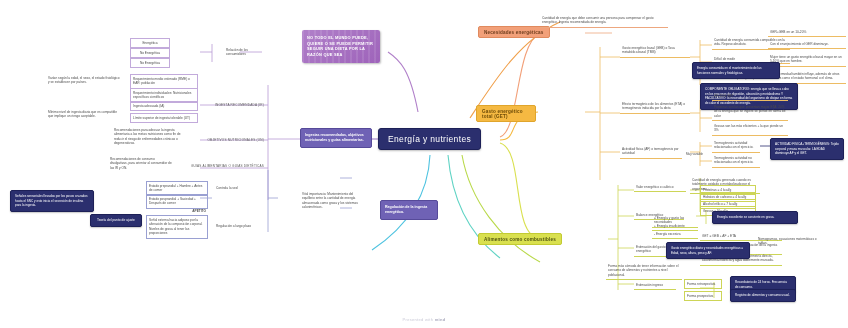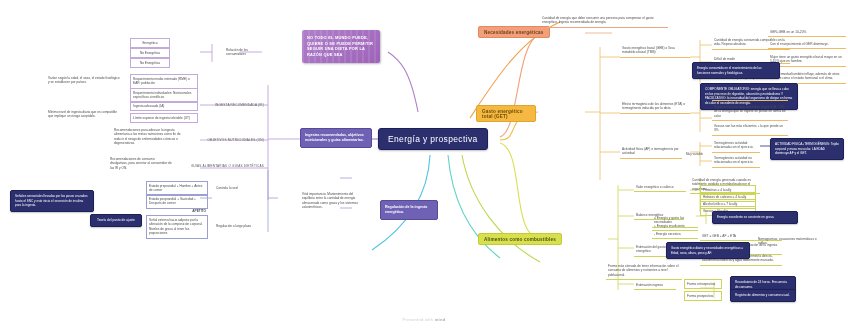--- a/index.html
+++ b/index.html
@@ -122,21 +122,21 @@
     <line x1="212" y1="44" x2="212" y2="62" stroke="#b79bd4" stroke-width=".8"></line>
     <line x1="240" y1="52" x2="262" y2="52" stroke="#b79bd4" stroke-width=".8"></line>
 
     <line x1="200" y1="198" x2="212" y2="198" stroke="#9aa0d2" stroke-width=".8"></line>
     <line x1="268" y1="170" x2="268" y2="232" stroke="#9aa0d2" stroke-width=".8"></line>
     <line x1="268" y1="198" x2="278" y2="198" stroke="#9aa0d2" stroke-width=".8"></line>
     <line x1="340" y1="178" x2="352" y2="178" stroke="#9aa0d2" stroke-width=".8"></line>
     <line x1="340" y1="208" x2="352" y2="208" stroke="#9aa0d2" stroke-width=".8"></line>
   </svg>
 
-  <div class="node central" style="left:378px;top:128px;">Energía y prospectiva</div>
+  <div class="node central" style="left:378px;top:128px;">Energía y nutrientes</div>
 
   <div class="node pill orange" style="left:478px;top:26px;">Necesidades energéticas</div>
   <div class="node leaf ul-orange" style="left:540px;top:14px;width:128px;">Cantidad de energía que debe consumir una persona para compensar el gasto energético. Ingesta recomendada de energía.</div>
 
   <div class="node pill gold" style="left:476px;top:105px;width:60px;white-space:normal;">Gasto energético total (GET)</div>
 
   <div class="node leaf ul-gold" style="left:620px;top:44px;width:70px;">Gasto energético basal (GEB) o Tasa metabólica basal (TMB)</div>
   <div class="node leaf ul-gold" style="left:712px;top:36px;width:78px;">Cantidad de energía consumida compatible con la vida. Reposo absoluto.</div>
   <div class="node leaf ul-gold" style="left:712px;top:55px;width:78px;">Difícil de medir</div>
   <div class="node leaf ul-gold" style="left:712px;top:70px;width:78px;">Gasto energético en reposo (GER) o Tasa metabólica en reposo (TMR)</div>

